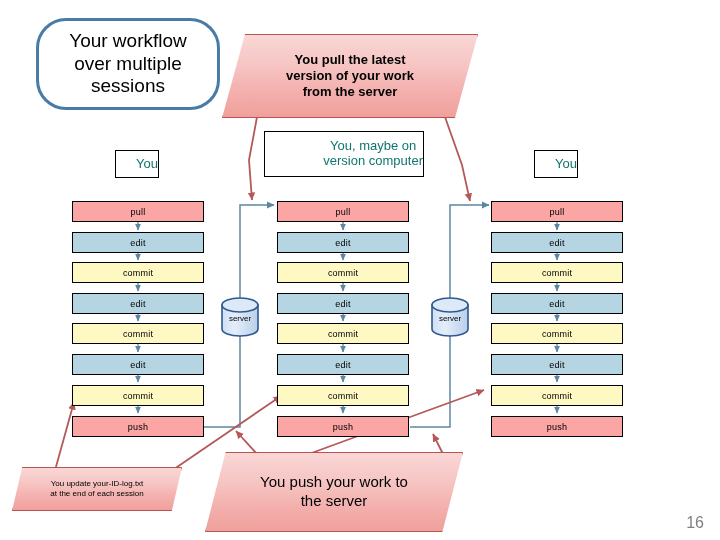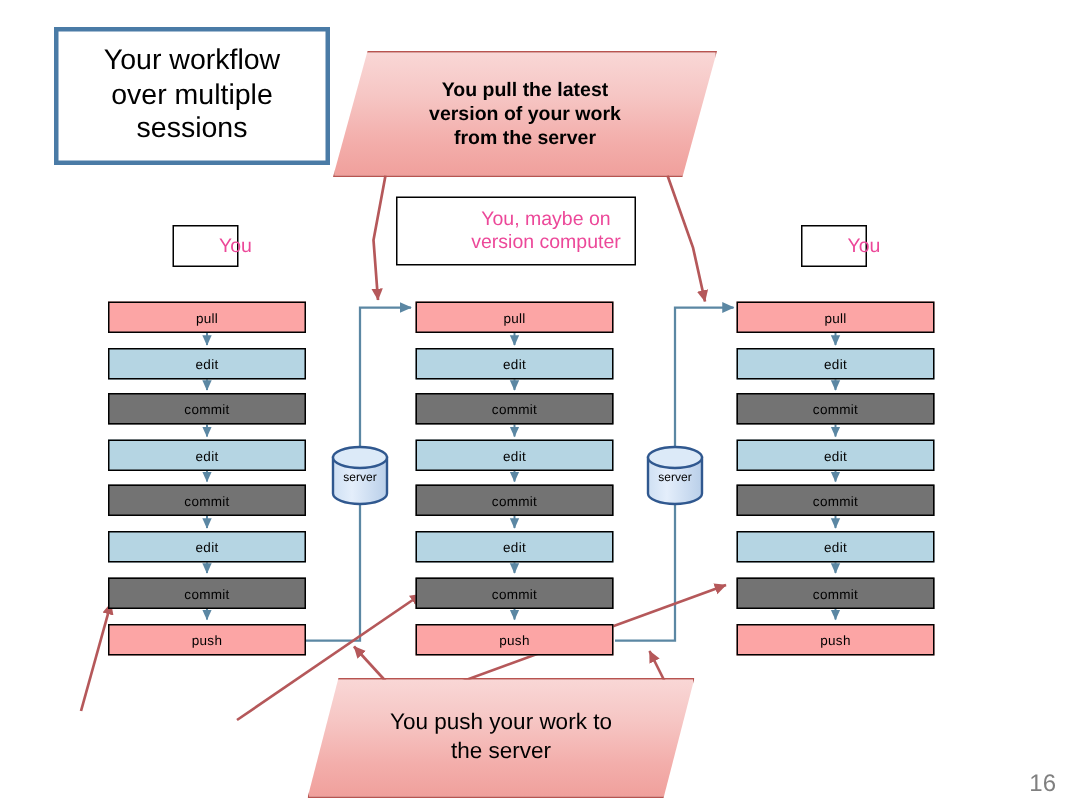--- a/index.html
+++ b/index.html
@@ -18,34 +18,34 @@
     background:#ffffff;border:3px solid #4a7ba6;
     display:flex;align-items:center;justify-content:center;text-align:center;
     color:#000;line-height:1.18;
   }
   .title-box .t{display:block;}
 
   
   .label-box{
     position:absolute;box-sizing:border-box;
     background:#ffffff;border:1px solid #000000;
-    display:flex;align-items:center;justify-content:center;text-align:center;
-    color:#ec4899;line-height:1.15;padding-left:40px;
+    display:flex;align-items:center;justify-content:flex-end;text-align:center;
+    color:#0f766e;line-height:1.15;padding-left:40px;
   }
 
   
   .step{
     position:absolute;box-sizing:border-box;
     border:1px solid #000000;
     display:flex;align-items:center;justify-content:center;
     font-size:9px;color:#000;letter-spacing:.2px;
   }
   .step.pull,.step.push{background:#fca5a5;}
   .step.edit{background:#b5d5e3;}
-  .step.commit{background:#737373;}
+  .step.commit{background:#fef9c3;}
 
   
   .callout{
     position:absolute;
     display:flex;align-items:center;justify-content:center;text-align:center;
     color:#000;line-height:1.25;
     background:linear-gradient(to bottom,#f9d7d6 0%,#f6c6c4 35%,#f3aeab 72%,#f0a09c 100%);
     border:1px solid #b85450;
   }
   .callout .ctext{display:block;position:relative;z-index:2;padding:0 8px;}
@@ -137,21 +137,21 @@
       <path d="M158,480 L281,396"></path>
 
       <path d="M268,466 L236,431"></path>
 
       <path d="M265,470 L484,390"></path>
 
       <path d="M452,472 L433,434"></path>
     </g>
   </svg>
 
-  <div class="title-box" style="left:36px;top:18px;width:184px;height:92px;font-size:19px;">
+  <div class="title-box" style="left:36px;top:18px;width:184px;height:92px;font-size:19px;border-radius:30px;">
     <div>
       <span class="t">Your workflow</span>
       <span class="t">over multiple</span>
       <span class="t">sessions</span>
     </div>
   </div>
 
   <div class="callout" style="left:222px;top:34px;width:254px;height:82px;font-size:13px;font-weight:bold;
               clip-path:polygon(9% 0%, 100% 0%, 91% 100%, 0% 100%);text-align:center;">
     <div class="ctext">
@@ -251,20 +251,27 @@
   <div class="step edit" style="left:491px;top:354px;width:132px;height:21px;">
       <span>edit</span>
     </div>
   <div class="step commit" style="left:491px;top:385px;width:132px;height:21px;">
       <span>commit</span>
     </div>
   <div class="step push" style="left:491px;top:416px;width:132px;height:21px;">
       <span>push</span>
     </div>
 
+  <div class="callout" style="left:12px;top:467px;width:168px;height:42px;font-size:8px;
+              clip-path:polygon(6% 0%, 100% 0%, 94% 100%, 0% 100%);">
+    <div class="ctext">
+      <span>You update your-ID-log.txt</span><br>
+      <span>at the end of each session</span>
+    </div>
+  </div>
 
   <div class="callout" style="left:205px;top:452px;width:256px;height:78px;font-size:15px;font-weight:normal;
               clip-path:polygon(8% 0%, 100% 0%, 92% 100%, 0% 100%);">
     <div class="ctext">
       <span>You push your work to</span><br>
       <span>the server</span>
     </div>
   </div>
 
   <div class="pagenum" style="right:16px;bottom:8px;">

